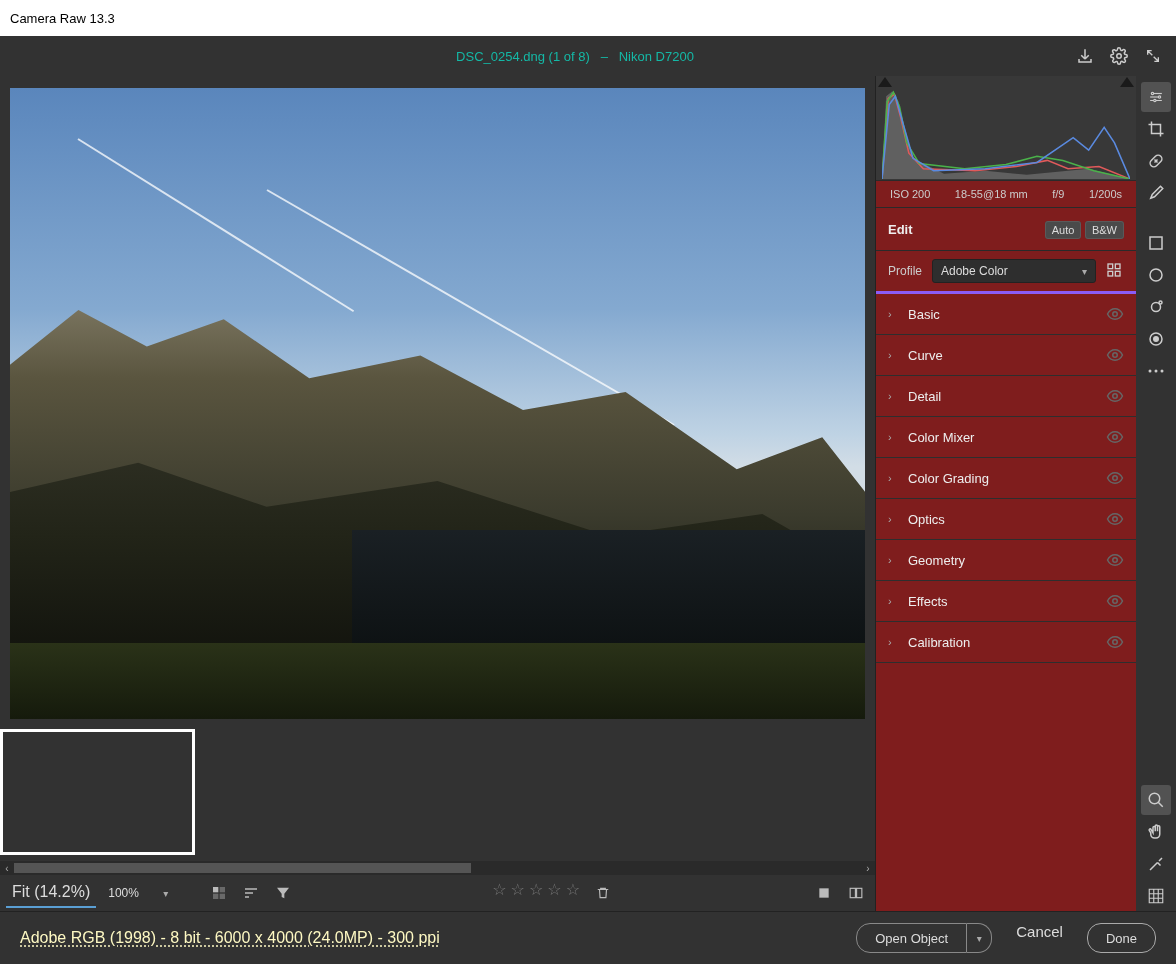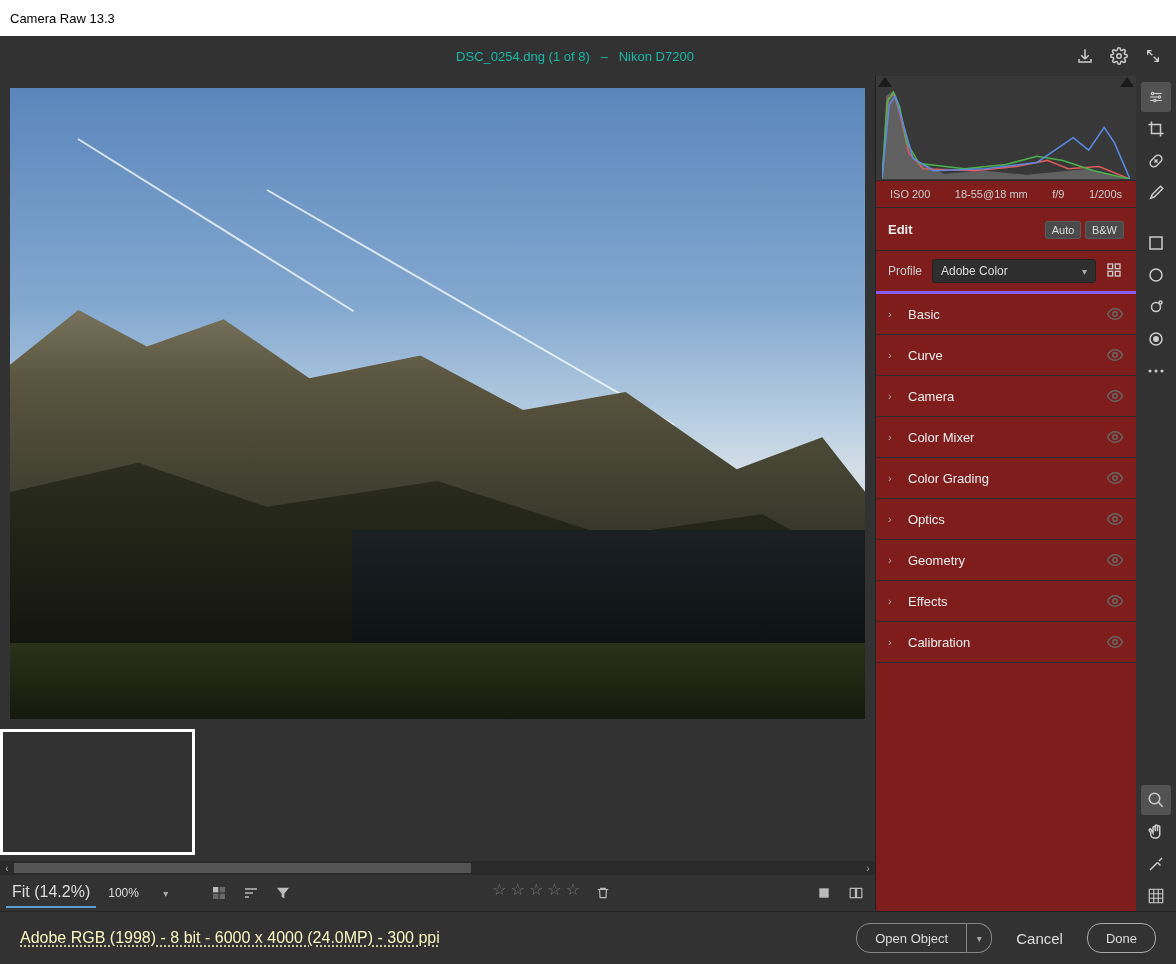--- a/index.html
+++ b/index.html
@@ -50,21 +50,21 @@
   .panelitem{height:40px;display:flex;align-items:center;padding:0 12px;border-bottom:1px solid #2e2e2e;gap:10px}
   .panelitem .chev2{color:#aaa;font-size:11px;width:10px}
   .panelitem .plabel{flex:1;font-size:13px;color:#eee}
   .panelitem .eye{color:#666;width:18px;height:18px}
   .vertbar{width:40px;background:#323232;display:flex;flex-direction:column;align-items:center;padding-top:6px;gap:2px}
   .vico{width:30px;height:30px;display:flex;align-items:center;justify-content:center;color:#ccc;border-radius:3px}
   .vico.active{background:#525252}
   .vgap{flex:1}
   .bottombar{height:52px;background:#323232;border-top:1px solid #222;display:flex;align-items:center;padding:0 20px}
   .wflow{flex:0 0 auto;font-size:16px;color:#fef9c3;text-decoration:underline dotted;text-underline-offset:3px}
-  .btnbar{margin-left:auto;display:flex;align-items:center;gap:8px}
+  .btnbar{margin-left:auto;display:flex;gap:8px}
   .btn{height:28px;border:1px solid #888;border-radius:14px;background:transparent;color:#ddd;font-size:13px;padding:0 18px;display:flex;align-items:center}
   .btn.primary{border-color:#aaa}
   .splitr{width:24px;padding:0;justify-content:center}
   .textbtn{color:#ddd;font-size:15px;padding:0 16px}
   svg{display:block}
 </style>
 </head>
 <body>
 
 <div class="window">
@@ -271,21 +271,21 @@
               <span class="plabel">Curve</span>
               <span class="eye">
                 <svg width="18" height="18" viewBox="0 0 24 24" fill="none" stroke="currentColor" stroke-width="2">
                   <path d="M2 12s3.5-7 10-7 10 7 10 7-3.5 7-10 7-10-7-10-7z"></path>
                   <circle cx="12" cy="12" r="3"></circle>
                 </svg>
               </span>
             </div>
             <div class="panelitem">
               <span class="chev2">›</span>
-              <span class="plabel">Camera</span>
+              <span class="plabel">Detail</span>
               <span class="eye">
                 <svg width="18" height="18" viewBox="0 0 24 24" fill="none" stroke="currentColor" stroke-width="2">
                   <path d="M2 12s3.5-7 10-7 10 7 10 7-3.5 7-10 7-10-7-10-7z"></path>
                   <circle cx="12" cy="12" r="3"></circle>
                 </svg>
               </span>
             </div>
             <div class="panelitem">
               <span class="chev2">›</span>
               <span class="plabel">Color Mixer</span>

